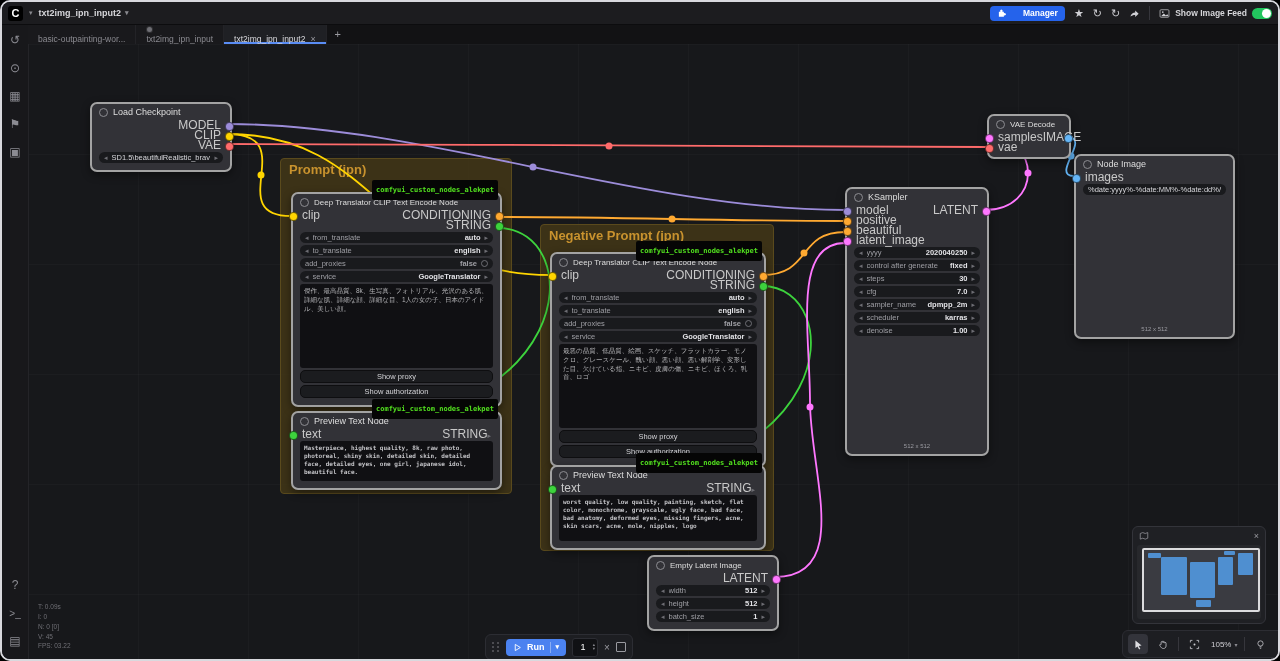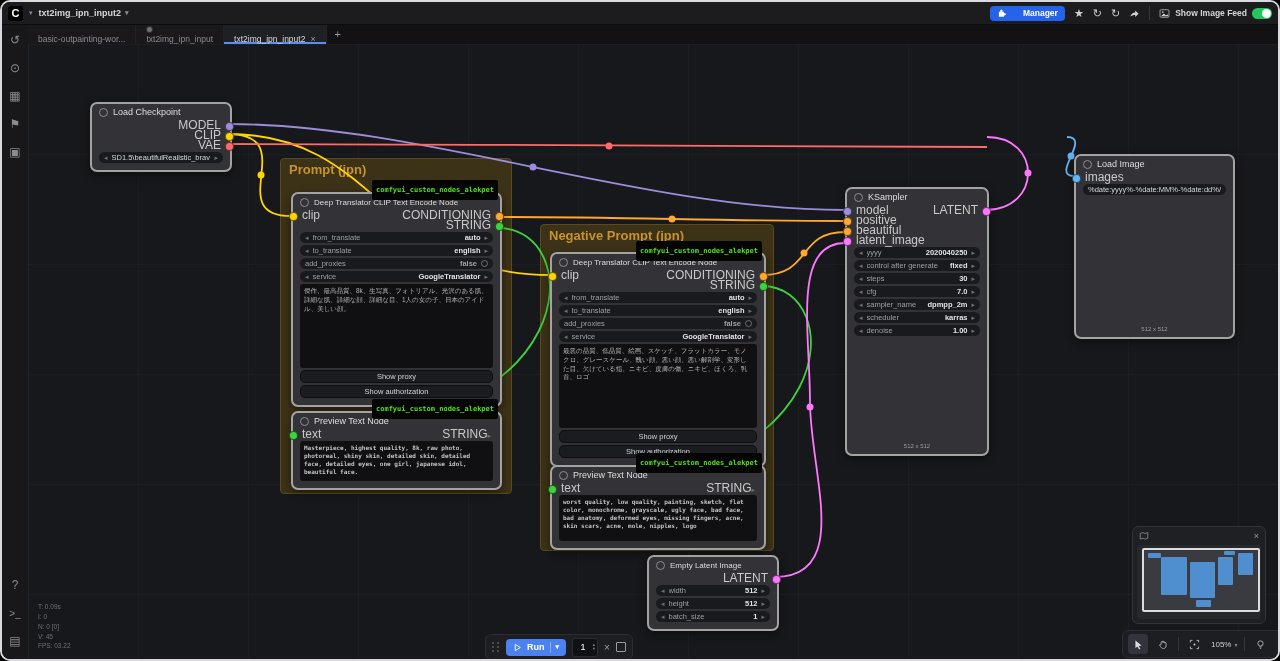--- a/index.html
+++ b/index.html
@@ -365,25 +365,41 @@
     <div class="wrow">
         <span class="warr-l"></span>
         <span class="wname">denoise</span>
         <span class="wval">1.00</span>
         <span class="warr-r"></span>
       </div>
     <div class="portrait" style="width:112px;height:104px;"></div>
     <div class="img-caption">512 x 512</div>
   </div>
 
+  <div class="node" style="left:985px;top:112px;width:80px;">
+    <div class="nhead small">
+        <span class="collapse"></span>
+      <span>VAE Decode</span>
+      </div>
+    <div class="io-row">
+        <span class="dot in c-latent"></span>
+      <span class="io-l">samples</span>
+      <span class="io-r">IMAGE</span>
+      <span class="dot out c-image"></span>
+      </div>
+    <div class="io-row">
+        <span class="dot in c-vae"></span>
+      <span class="io-l">vae</span>
+      </div>
+  </div>
 
   <div class="node" style="left:1072px;top:152px;width:157px;">
     <div class="nhead">
         <span class="collapse"></span>
-      <span>Load Image</span>
+      <span>Node Image</span>
       </div>
     <div class="io-row">
         <span class="dot in c-image"></span>
       <span class="io-l">images</span>
       </div>
     <div class="wrow">
         <span class="wname" style="color:#d6d6da;">%date:yyyy%-%date:MM%-%date:dd%/Com...</span>
       </div>
     <div class="portrait" style="width:141px;height:128px;"></div>
     <div class="img-caption">512 x 512</div>

